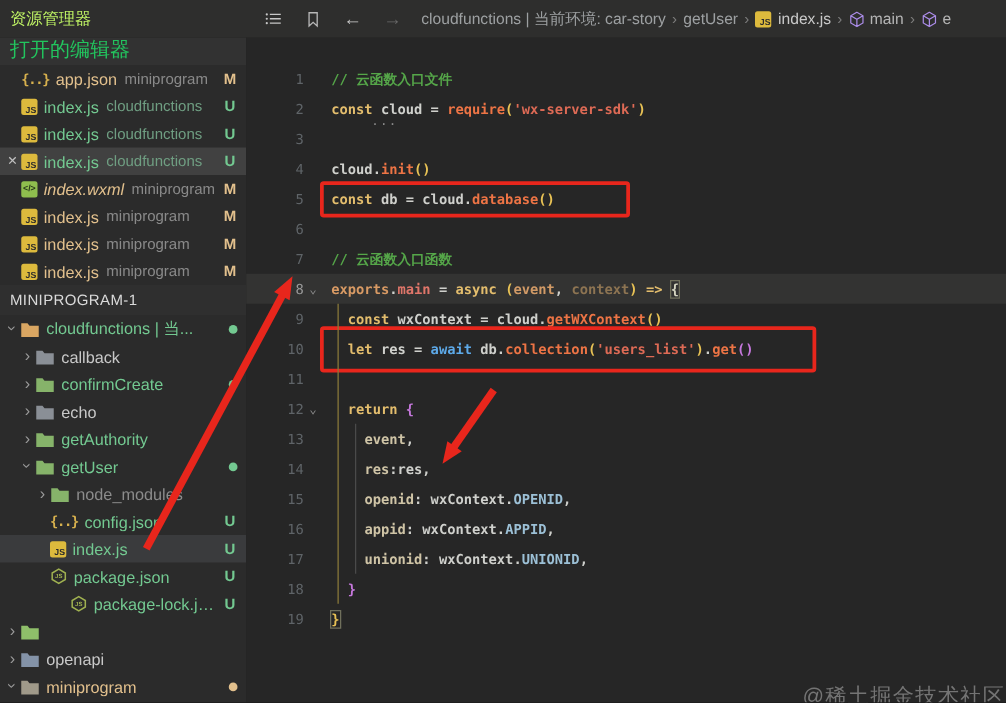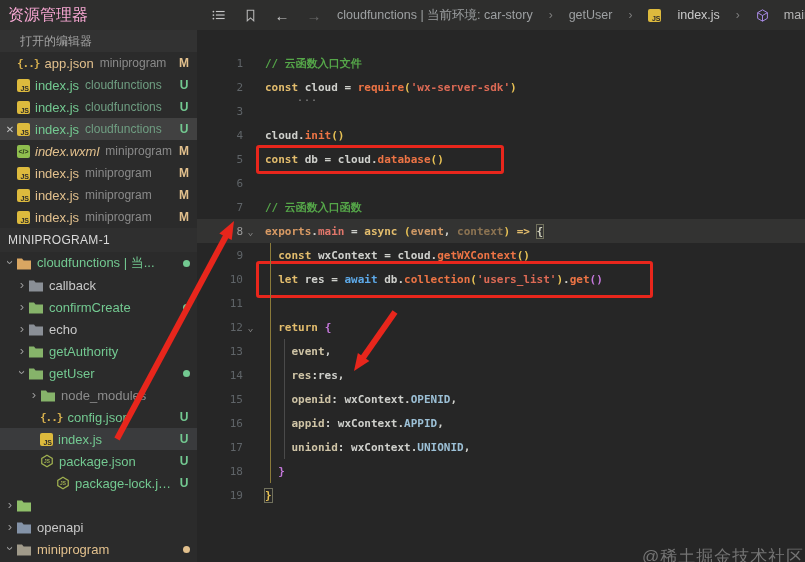--- a/index.html
+++ b/index.html
@@ -1,32 +1,32 @@
 <!DOCTYPE html>
 <html><head>
 <meta charset="utf-8">
 <style>
   html,body{margin:0;padding:0;background:#1b1b1b;}
   #app{position:relative;width:805px;height:562px;overflow:hidden;background:#262626;
        font-family:"Liberation Sans", sans-serif; -webkit-font-smoothing:antialiased;}
   
   .topbar{position:absolute;left:0;top:0;width:805px;height:30px;background:#2e2e2d;display:flex;align-items:center;}
-  .explorer-title{width:197px;box-sizing:border-box;padding-left:8px;font-size:16px;color:#f9a8d4;}
+  .explorer-title{width:197px;box-sizing:border-box;padding-left:8px;font-size:13px;color:#bef264;}
   .tb-icons{display:flex;align-items:center;gap:14px;margin-left:12px;}
   .tb-ic{width:18px;height:18px;display:flex;align-items:center;justify-content:center;color:#c7c7c7;font-size:15px;cursor:default;}
   .tb-ic.dim{color:#686868;}
-  .breadcrumb{display:flex;align-items:center;margin-left:14px;white-space:nowrap;overflow:hidden;font-size:12.5px;color:#9da0a2;flex:1;gap:11px;}
+  .breadcrumb{display:flex;align-items:center;margin-left:14px;white-space:nowrap;overflow:hidden;font-size:12.5px;color:#9da0a2;flex:1;}
   .bc-sep{margin:0 5px;color:#7c7c7c;font-size:12px;}
   .bc-file{color:#c9c9c9;}
   .bc-sym{color:#b5b5b5;}
   .bc-js{margin-right:5px;}
   .bc-cube{margin-right:4px;display:flex;}
   
   .sidebar{position:absolute;left:0;top:30px;width:197px;height:532px;background:#2b2b2b;overflow:hidden;}
-  .section-hdr{height:22px;line-height:22px;font-size:12px;color:#a3a3a3;padding-left:20px;background:#323232;}
+  .section-hdr{height:22px;line-height:22px;font-size:16px;color:#22c55e;padding-left:8px;background:#323232;}
   .proj-hdr{height:24px;line-height:24px;font-size:12px;font-weight:normal;color:#dadada;padding-left:8px;background:#2f2f2f;letter-spacing:.3px;}
   .row{height:22px;display:flex;align-items:center;font-size:13px;color:#c8c8c8;cursor:default;white-space:nowrap;}
   .row.active{background:#414141;}
   .row.selected{background:#3a3b3d;}
   .oe-close{width:14px;text-align:center;color:#c0c0c0;font-size:10px;flex:none;margin-left:3px;}
   .oe-pad{width:14px;flex:none;margin-left:3px;}
   .ic{flex:none;display:flex;align-items:center;justify-content:center;margin-right:5px;}
   .js-sq{width:13px;height:13px;border-radius:2px;background:#ddba3d;color:#2b2b2b;font-size:7px;font-weight:bold;display:flex;align-items:flex-end;justify-content:flex-end;padding:0 1px 0 0;box-sizing:border-box;}
   .json-br{color:#d8b14e;font-size:11px;font-weight:bold;font-family:"DejaVu Sans Mono",monospace;letter-spacing:-1px;}
   .wxml-sq{width:13px;height:13px;border-radius:2px;background:#8fbe4e;color:#27351a;font-size:7px;font-weight:bold;display:flex;align-items:center;justify-content:center;}

